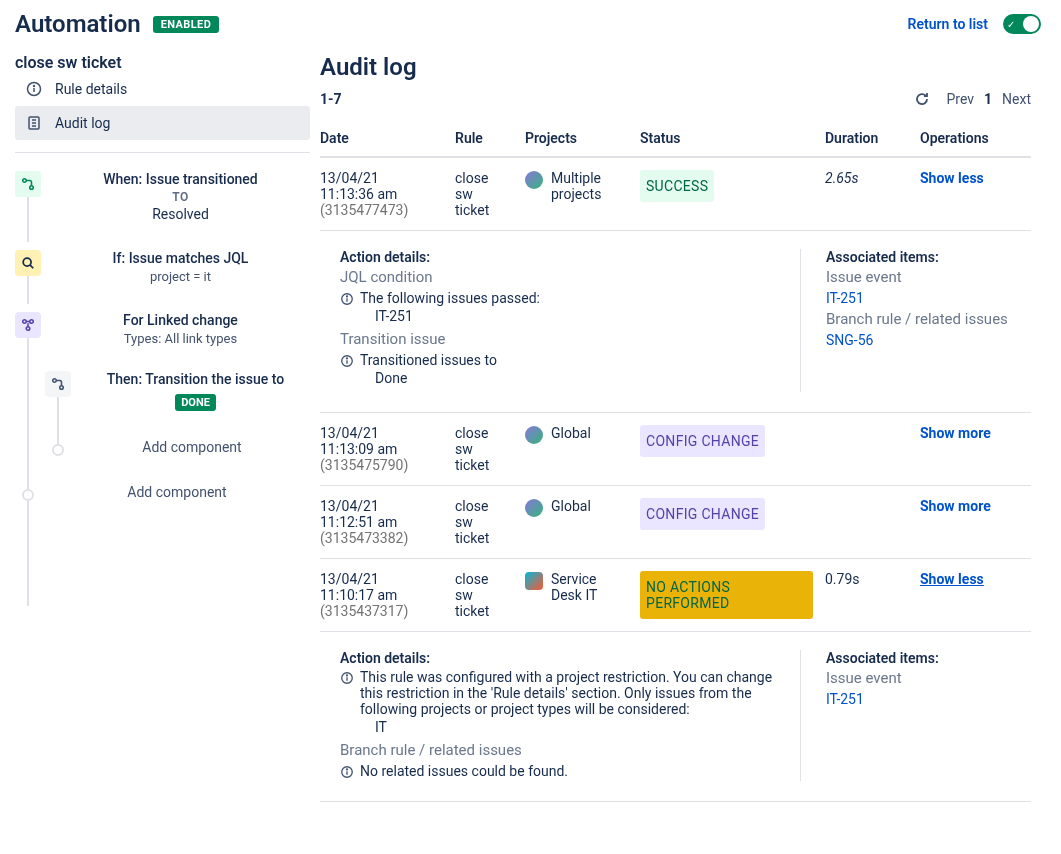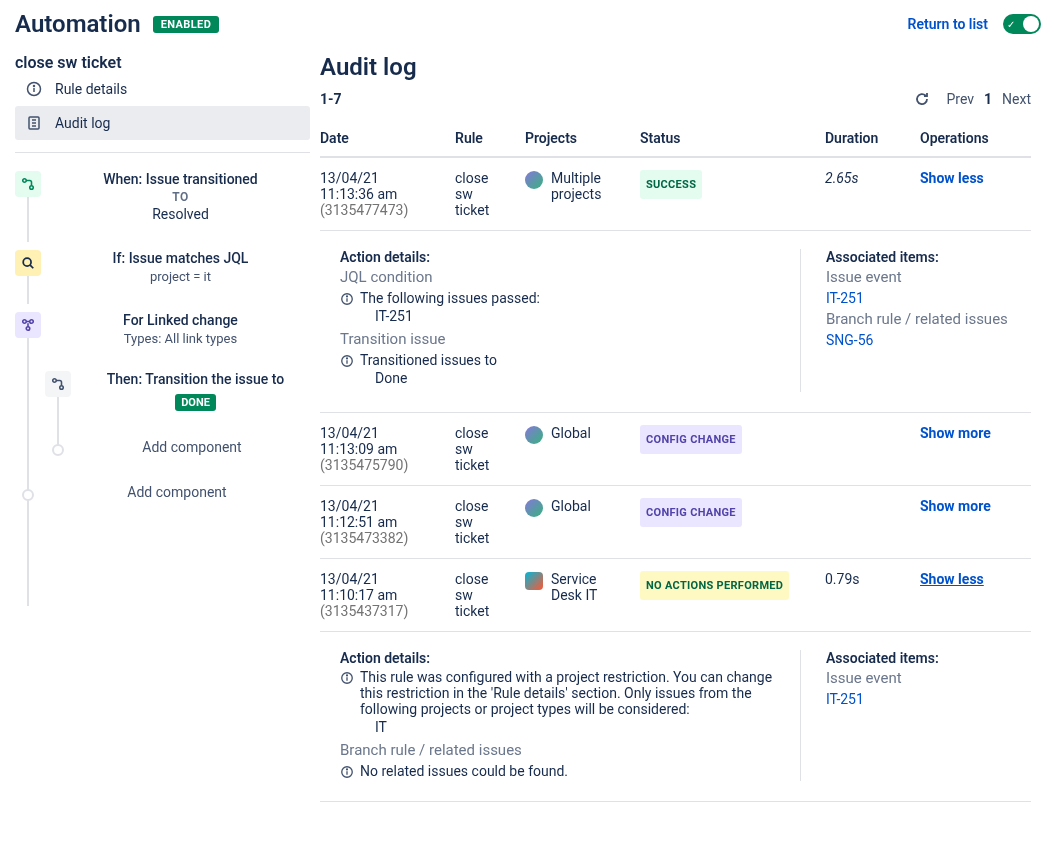--- a/index.html
+++ b/index.html
@@ -49,24 +49,24 @@
 .refresh-icon { cursor:pointer; margin-right:6px; }
 
 table { width: 100%; border-collapse: collapse; }
 th { text-align: left; font-weight: 600; color: #172B4D; padding: 8px 12px 10px 0; font-size: 14px; border-bottom: 2px solid #DFE1E6; }
 td { padding: 12px 12px 12px 0; vertical-align: top; font-size: 14px; color: #172B4D; }
 tr.data-row td { border-bottom: 1px solid #DFE1E6; }
 .muted { color: #737373; }
 .proj { display: flex; align-items: flex-start; gap: 8px; }
 .proj-icon { width: 18px; height: 18px; border-radius: 50%; background: linear-gradient(135deg, #8777D9, #36B37E); flex-shrink: 0; margin-top:1px; display:flex; align-items:center; justify-content:center; font-size:10px; color:#fff;}
 .proj-icon.sq { border-radius: 4px; background: linear-gradient(135deg, #00B8D9, #FF5630); }
-.status-pill { display: inline-block; font-size: 11px; font-weight: 700; padding: 8px 6px; border-radius: 3px; letter-spacing: 0.3px; }
+.status-pill { display: inline-block; font-size: 14px; font-weight: 400; padding: 8px 6px; border-radius: 3px; letter-spacing: 0.3px; }
 .status-success { background: #E3FCEF; color: #006644; }
 .status-config { background: #EAE6FF; color: #5243AA; }
-.status-noaction { background: #fef9c3; color: #006644; }
+.status-noaction { background: #eab308; color: #006644; }
 .op-link { color: #0052CC; cursor: pointer; font-weight: 700; }
 .op-link.underline { text-decoration: underline; }
 
 .details-row td { padding: 18px 10px 20px 20px; border-bottom: 1px solid #DFE1E6;}
 .details-wrap { display: flex; }
 .details-left { flex: 1; padding-right: 20px; border-right: 1px solid #DFE1E6; }
 .details-right { width: 220px; padding-left: 25px; }
 .details-h { font-weight: 600; color: #172B4D; margin-bottom: 3px; font-size:14px;}
 .details-sub { color: #6B778C; font-size: 15px; margin-bottom: 4px; }
 .info-row { display: flex; align-items: flex-start; gap: 6px; margin-bottom: 2px; font-size:14px; color:#172B4D;}

